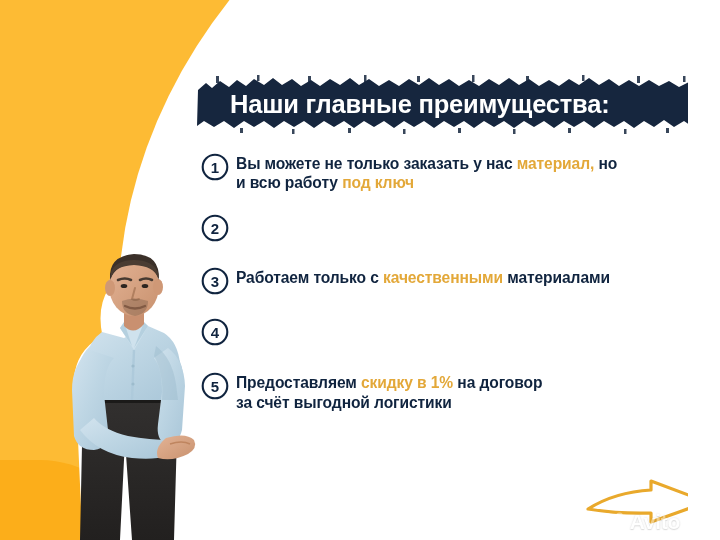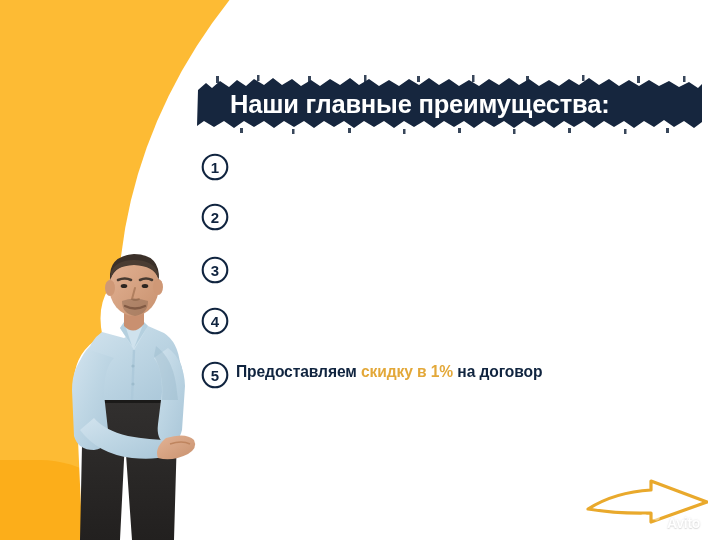--- a/index.html
+++ b/index.html
@@ -7,21 +7,20 @@
     padding: 0;
     background: #ffffff;
   }
   #poster {
     position: relative;
     width: 688px;
     height: 540px;
     overflow: hidden;
     background: #ffffff;
     font-family: "Liberation Sans", "DejaVu Sans", sans-serif;
-    padding-left: 20px;
     -webkit-font-smoothing: antialiased;
   }
 
   
   .bg-orange-deep {
     position: absolute;
     inset: 0;
     background: #FCAE1A;
   }
   .bg-orange-light {
@@ -154,21 +153,21 @@
     position: absolute;
     right: 8px;
     bottom: 6px;
     display: flex;
     align-items: center;
     opacity: 0.42;
   }
   .avito-dots { margin-right: 3px; }
   .avito-word {
     color: #ffffff;
-    font-size: 14px;
+    font-size: 21px;
     font-weight: bold;
     letter-spacing: -0.3px;
     text-shadow:
        0 0 2px rgba(120,120,120,.55),
        0 1px 1px rgba(90,90,90,.45);
   }
 </style>
 </head>
 <body>
 
@@ -294,56 +293,62 @@
   </div>
 
   <div class="list">
       <div class="item r1">
         <div class="num">
           <svg width="28" height="28" viewBox="0 0 28 28">
             <circle cx="14" cy="14" r="12.3" fill="none" stroke="#10243F" stroke-width="2.1"></circle>
             <text x="14" y="14" text-anchor="middle" dominant-baseline="central" font-family="&quot;Liberation Sans&quot;, sans-serif" font-size="15" font-weight="bold" fill="#10243F">1</text>
           </svg>
         </div>
+        <div class="item-text">
+          <div><span>Вы можете не только заказать у нас </span><span class="hl">материал,</span><span> но</span></div>
+          <div><span>и всю работу </span><span class="hl">под ключ</span></div>
+        </div>
       </div>
       <div class="item r2">
         <div class="num">
           <svg width="28" height="28" viewBox="0 0 28 28">
             <circle cx="14" cy="14" r="12.3" fill="none" stroke="#10243F" stroke-width="2.1"></circle>
             <text x="14" y="14" text-anchor="middle" dominant-baseline="central" font-family="&quot;Liberation Sans&quot;, sans-serif" font-size="15" font-weight="bold" fill="#10243F">2</text>
           </svg>
         </div>
       </div>
       <div class="item r3">
         <div class="num">
           <svg width="28" height="28" viewBox="0 0 28 28">
             <circle cx="14" cy="14" r="12.3" fill="none" stroke="#10243F" stroke-width="2.1"></circle>
             <text x="14" y="14" text-anchor="middle" dominant-baseline="central" font-family="&quot;Liberation Sans&quot;, sans-serif" font-size="15" font-weight="bold" fill="#10243F">3</text>
           </svg>
         </div>
         <div class="item-text">
+          <div><span>Работаем только с </span><span class="hl">качественными</span><span> материалами</span></div>
         </div>
       </div>
       <div class="item r4">
         <div class="num">
           <svg width="28" height="28" viewBox="0 0 28 28">
             <circle cx="14" cy="14" r="12.3" fill="none" stroke="#10243F" stroke-width="2.1"></circle>
             <text x="14" y="14" text-anchor="middle" dominant-baseline="central" font-family="&quot;Liberation Sans&quot;, sans-serif" font-size="15" font-weight="bold" fill="#10243F">4</text>
           </svg>
         </div>
       </div>
       <div class="item r5">
         <div class="num">
           <svg width="28" height="28" viewBox="0 0 28 28">
             <circle cx="14" cy="14" r="12.3" fill="none" stroke="#10243F" stroke-width="2.1"></circle>
             <text x="14" y="14" text-anchor="middle" dominant-baseline="central" font-family="&quot;Liberation Sans&quot;, sans-serif" font-size="15" font-weight="bold" fill="#10243F">5</text>
           </svg>
         </div>
         <div class="item-text">
           <div><span>Предоставляем </span><span class="hl">скидку в 1%</span><span> на договор</span></div>
+          <div><span>за счёт выгодной логистики</span></div>
         </div>
       </div>
     </div>
 
   <div class="arrow">
     <svg width="126" height="48" viewBox="0 0 126 48" xmlns="http://www.w3.org/2000/svg">
       <path d="M3,31 Q30,14 66,12 L66,3 L122,24 L66,44 L66,35 Q33,36 3,31 Z" fill="none" stroke="#E9A92C" stroke-width="3.2" stroke-linejoin="round" stroke-linecap="round"></path>
     </svg>
   </div>
 

